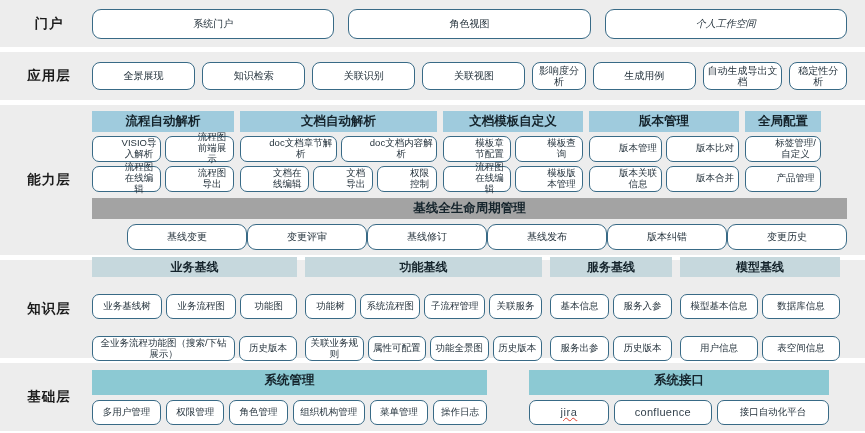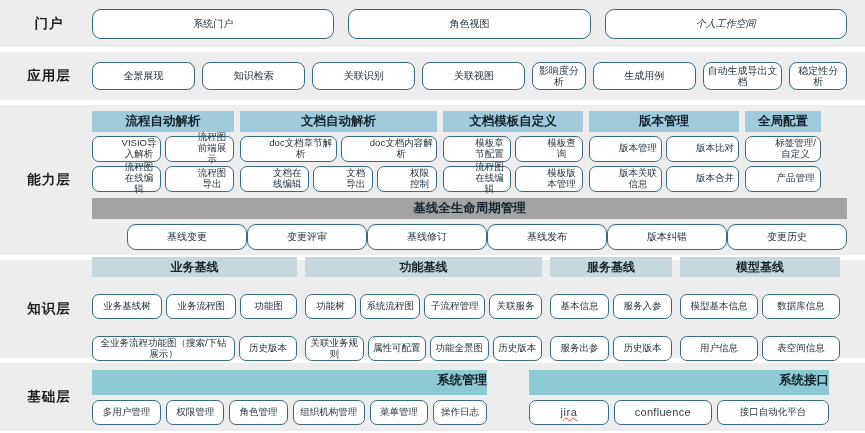--- a/index.html
+++ b/index.html
@@ -122,21 +122,21 @@
 
   
   #base-layer{height:68px;align-items:center;}
   .base-groups{display:flex;gap:42px;align-items:flex-start;}
   .base-group{display:flex;flex-direction:column;gap:5px;}
   .base-head{
     background:#8cc9d3;
     color:#14232b;
     font-size:12.5px;
     font-weight:bold;
-    text-align:right;
+    text-align:center;
     height:25px;line-height:21px;
   }
   .base-row{display:flex;gap:5px;}
   .base-row .pill{height:25px;}
   .base-group.b1{flex:0 0 395px;}
   .base-group.b2{flex:0 0 300px;}
 
   .jira-label{
     font-size:11px;
     color:#3a4a55;

